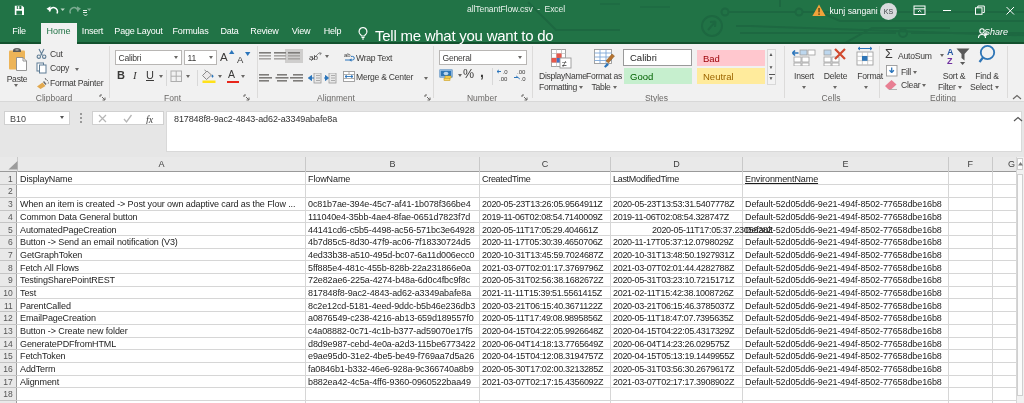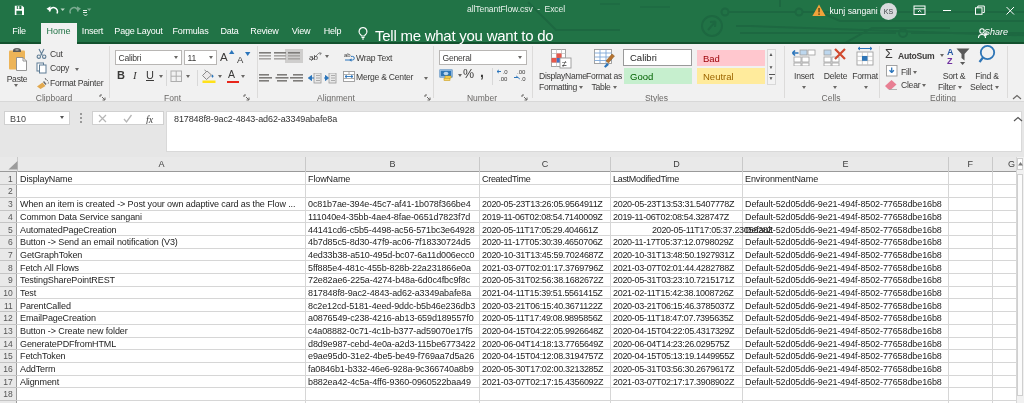--- a/index.html
+++ b/index.html
@@ -328,26 +328,26 @@
     <path d="M12 1 L22 11 M22 1 L12 11" stroke="#d1492e" stroke-width="2.2"></path>
   </svg>
 <svg class="abs" style="left:855px;top:46px;" width="22" height="20">
     <path d="M3 2.5 h14 M3 2.5 l2 -1.5 M3 2.5 l2 1.5 M17 2.5 l-2 -1.5 M17 2.5 l-2 1.5" stroke="#2b75bb" stroke-width="1" fill="none"></path>
     <rect x="0.5" y="0.5" width="16" height="13" fill="#fff" stroke="#9f9f9f" stroke-width="0.9" transform="translate(1.5,5.5)"></rect>
     <path d="M2.0 10.333333333333332 h16 M2.0 14.666666666666666 h16 M7.333333333333333 6.0 v13 M12.666666666666666 6.0 v13" stroke="#c3c3c3" stroke-width="0.8"></path>
     <rect x="7" y="10" width="5.5" height="4.8" fill="#2e75b6"></rect>
   </svg>
 <div class="abs rtxt" style="left:789px;top:71px;width:30px;text-align:center;">Insert</div>
 <div class="abs rtxt" style="left:819.5px;top:71px;width:32px;text-align:center;">Delete</div>
-<div class="abs rtxt" style="left:847px;top:71px;width:36px;text-align:center;">Format</div>
+<div class="abs rtxt" style="left:847px;top:71px;width:36px;text-align:right;">Format</div>
 <div class="abs carD" style="left:801.5px;top:85.5px;"></div>
 <div class="abs carD" style="left:833px;top:85.5px;"></div>
 <div class="abs carD" style="left:863.5px;top:85.5px;"></div>
 <div class="abs" style="left:885px;top:47px;font-size:12.5px;color:#3b3a39;">Σ</div>
-<div class="abs rtxt" style="left:898px;top:51px;font-weight:bold;">AutoSum</div>
+<div class="abs rtxt" style="left:898px;top:51px;">AutoSum</div>
 <div class="abs carD" style="left:940px;top:54px;"></div>
 <svg class="abs" style="left:886px;top:65px;" width="12" height="12">
     <rect x="0.5" y="0.5" width="10.5" height="10.5" fill="#fff" stroke="#9a9a9a" stroke-width="0.9"></rect>
     <path d="M5.7 2.5 v5 M5.7 7.5 l-2.2 -2.2 M5.7 7.5 l2.2 -2.2" stroke="#2b75bb" stroke-width="1.3" fill="none"></path>
   </svg>
 <div class="abs rtxt" style="left:901px;top:66.5px;">Fill <span class="car"></span></div>
 <svg class="abs" style="left:884px;top:79px;" width="14" height="11">
     <path d="M1 7 L7.5 1 l5 4.5 -5.5 5 H4.5 z" fill="#e87f93"></path>
     <path d="M5 10.8 h8" stroke="#999" stroke-width="1"></path>
   </svg>
@@ -406,36 +406,36 @@
 <div class="abs" style="left:948px;top:171.5px;width:1px;height:231.5px;background:#d6d6d6;"></div>
 <div class="abs" style="left:991.5px;top:171.5px;width:1px;height:231.5px;background:#d6d6d6;"></div>
 <div class="abs" style="left:1015.5px;top:171.5px;width:1px;height:231.5px;background:#d6d6d6;"></div>
 <div class="abs" style="left:17px;top:184.2px;width:998.5px;height:1px;background:#d6d6d6;"></div>
 <div class="abs" style="left:0;top:184.2px;width:17px;height:1px;background:#c4c4c4;"></div>
 <div class="abs" style="left:0;top:173.7px;width:12.8px;text-align:right;font-size:8.5px;color:#555;">1</div>
 <div class="abs cellsF" style="left:20px;top:173.7px;width:283px;overflow:hidden;">DisplayName</div>
 <div class="abs cellsF" style="left:308px;top:173.7px;">FlowName</div>
 <div class="abs cellsF dateF" style="left:482px;top:173.7px;">CreatedTime</div>
 <div class="abs cellsF dateF" style="left:613px;top:173.7px;">LastModifiedTime</div>
-<div class="abs cellsF envF" style="left:745px;top:173.7px;">EnvironmentName</div>
+<div class="abs cellsF envF" style="left:745px;top:173.7px;text-decoration:underline;">EnvironmentName</div>
 <div class="abs" style="left:17px;top:196.9px;width:998.5px;height:1px;background:#d6d6d6;"></div>
 <div class="abs" style="left:0;top:196.9px;width:17px;height:1px;background:#c4c4c4;"></div>
 <div class="abs" style="left:0;top:186.4px;width:12.8px;text-align:right;font-size:8.5px;color:#555;">2</div>
 <div class="abs" style="left:17px;top:209.6px;width:998.5px;height:1px;background:#d6d6d6;"></div>
 <div class="abs" style="left:0;top:209.6px;width:17px;height:1px;background:#c4c4c4;"></div>
 <div class="abs" style="left:0;top:199.1px;width:12.8px;text-align:right;font-size:8.5px;color:#555;">3</div>
 <div class="abs cellsF" style="left:20px;top:199.1px;width:283px;overflow:hidden;">When an item is created -&gt; Post your own adaptive card as the Flow ...</div>
 <div class="abs cellsF" style="left:308px;top:199.1px;">0c81b7ae-394e-45c7-af41-1b078f366be4</div>
 <div class="abs cellsF dateF" style="left:482px;top:199.1px;">2020-05-23T13:26:05.9564911Z</div>
 <div class="abs cellsF dateF" style="left:613px;top:199.1px;">2020-05-23T13:53:31.5407778Z</div>
 <div class="abs cellsF envF" style="left:745px;top:199.1px;">Default-52d05dd6-9e21-494f-8502-77658dbe16b8</div>
 <div class="abs" style="left:17px;top:222.3px;width:998.5px;height:1px;background:#d6d6d6;"></div>
 <div class="abs" style="left:0;top:222.3px;width:17px;height:1px;background:#c4c4c4;"></div>
 <div class="abs" style="left:0;top:211.8px;width:12.8px;text-align:right;font-size:8.5px;color:#555;">4</div>
-<div class="abs cellsF" style="left:20px;top:211.8px;width:283px;overflow:hidden;">Common Data Service sangani</div>
+<div class="abs cellsF" style="left:20px;top:211.8px;width:283px;overflow:hidden;">Common Data General button</div>
 <div class="abs cellsF" style="left:308px;top:211.8px;">111040e4-35bb-4ae4-8fae-0651d7823f7d</div>
 <div class="abs cellsF dateF" style="left:482px;top:211.8px;">2019-11-06T02:08:54.7140009Z</div>
 <div class="abs cellsF dateF" style="left:613px;top:211.8px;">2019-11-06T02:08:54.328747Z</div>
 <div class="abs cellsF envF" style="left:745px;top:211.8px;">Default-52d05dd6-9e21-494f-8502-77658dbe16b8</div>
 <div class="abs" style="left:17px;top:234.9px;width:998.5px;height:1px;background:#d6d6d6;"></div>
 <div class="abs" style="left:0;top:234.9px;width:17px;height:1px;background:#c4c4c4;"></div>
 <div class="abs" style="left:0;top:224.5px;width:12.8px;text-align:right;font-size:8.5px;color:#555;">5</div>
 <div class="abs cellsF" style="left:20px;top:224.5px;width:283px;overflow:hidden;">AutomatedPageCreation</div>
 <div class="abs cellsF" style="left:308px;top:224.5px;">44141cd6-c5b5-4498-ac56-571bc3e64928</div>
 <div class="abs cellsF dateF" style="left:482px;top:224.5px;">2020-05-11T17:05:29.404661Z</div>
@@ -471,21 +471,21 @@
 <div class="abs cellsF" style="left:20px;top:275.2px;width:283px;overflow:hidden;">TestingSharePointREST</div>
 <div class="abs cellsF" style="left:308px;top:275.2px;">72e82ae6-225a-4274-b48a-6d0c4fbc9f8c</div>
 <div class="abs cellsF dateF" style="left:482px;top:275.2px;">2020-05-31T02:56:38.1682672Z</div>
 <div class="abs cellsF dateF" style="left:613px;top:275.2px;">2020-05-31T03:23:10.7215171Z</div>
 <div class="abs cellsF envF" style="left:745px;top:275.2px;">Default-52d05dd6-9e21-494f-8502-77658dbe16b8</div>
 <div class="abs" style="left:17px;top:298.4px;width:998.5px;height:1px;background:#d6d6d6;"></div>
 <div class="abs" style="left:0;top:298.4px;width:17px;height:1px;background:#c4c4c4;"></div>
 <div class="abs" style="left:0;top:287.9px;width:12.8px;text-align:right;font-size:8.5px;color:#555;">10</div>
 <div class="abs cellsF" style="left:20px;top:287.9px;width:283px;overflow:hidden;">Test</div>
 <div class="abs cellsF" style="left:308px;top:287.9px;">817848f8-9ac2-4843-ad62-a3349abafe8a</div>
-<div class="abs cellsF dateF" style="left:482px;top:287.9px;">2021-04-11T15:39:51.5561415Z</div>
+<div class="abs cellsF dateF" style="left:482px;top:287.9px;">2021-11-11T15:39:51.5561415Z</div>
 <div class="abs cellsF dateF" style="left:613px;top:287.9px;">2021-02-11T15:42:38.1008726Z</div>
 <div class="abs cellsF envF" style="left:745px;top:287.9px;">Default-52d05dd6-9e21-494f-8502-77658dbe16b8</div>
 <div class="abs" style="left:17px;top:311.1px;width:998.5px;height:1px;background:#d6d6d6;"></div>
 <div class="abs" style="left:0;top:311.1px;width:17px;height:1px;background:#c4c4c4;"></div>
 <div class="abs" style="left:0;top:300.6px;width:12.8px;text-align:right;font-size:8.5px;color:#555;">11</div>
 <div class="abs cellsF" style="left:20px;top:300.6px;width:283px;overflow:hidden;">ParentCalled</div>
 <div class="abs cellsF" style="left:308px;top:300.6px;">8c2e12cd-5181-4eed-9ddc-b5b46e236db3</div>
 <div class="abs cellsF dateF" style="left:482px;top:300.6px;">2020-03-21T06:15:40.3671122Z</div>
 <div class="abs cellsF dateF" style="left:613px;top:300.6px;">2020-03-21T06:15:46.3785037Z</div>
 <div class="abs cellsF envF" style="left:745px;top:300.6px;">Default-52d05dd6-9e21-494f-8502-77658dbe16b8</div>

